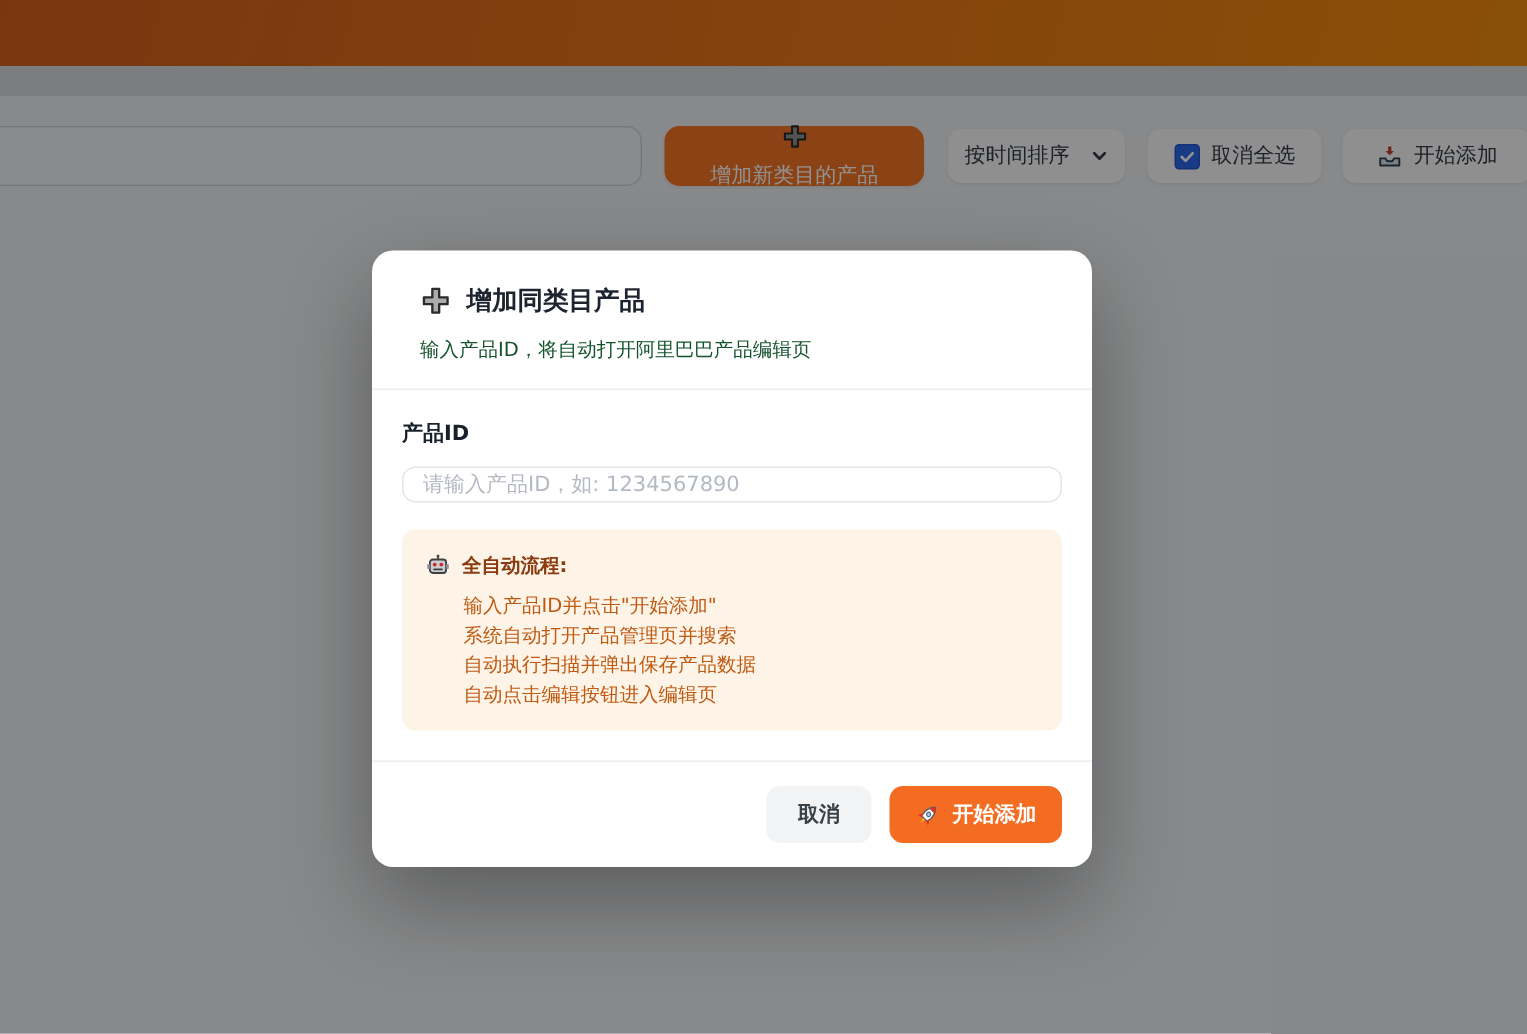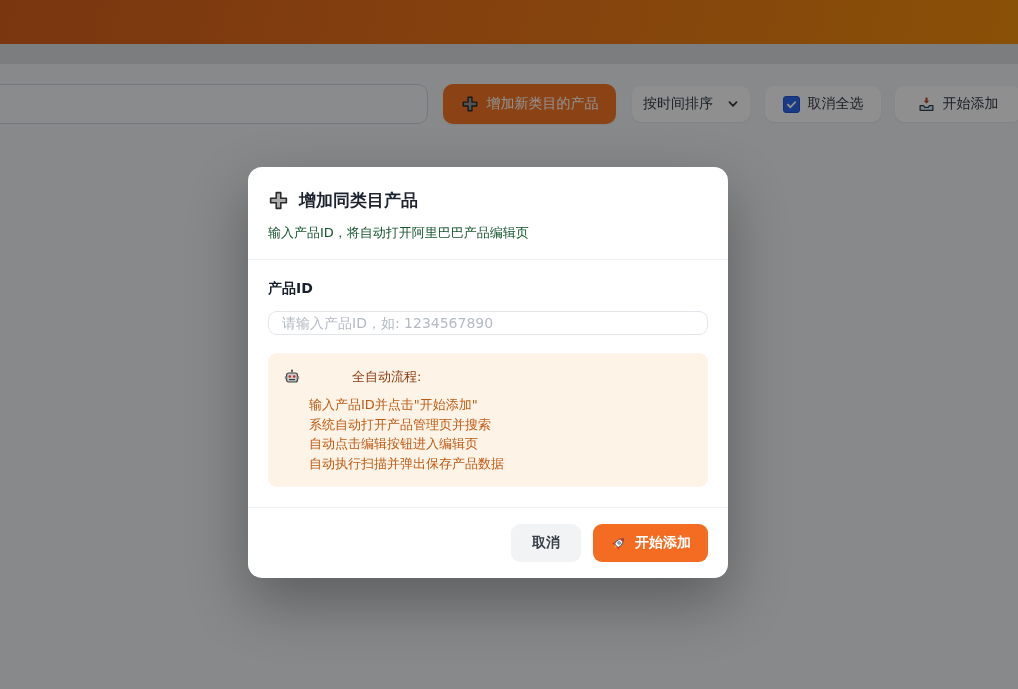--- a/index.html
+++ b/index.html
@@ -29,21 +29,21 @@
     padding:0 14px; font-size:14px; color:#333; outline:none;
   }
   .toolbar-btn {
     position:absolute; display:flex; align-items:center; justify-content:center;
     gap:8px; border:none; border-radius:9px; cursor:pointer;
     font-family:inherit; font-size:14px; color:#2e3440; background:#fbfcfd;
     box-shadow:0 1px 2px rgba(0,0,0,.06);
   }
   .btn-add-new {
     left:443px; top:84px; width:173px; height:40px;
-    background:#f4711f; color:#ffffff; border-radius:10px;
+    background:#f4711f; color:#ffffff; border-radius:10px;flex-direction:column;
   }
   .btn-sort   { left:632px; top:86px; width:118px; height:36px; }
   .btn-select { left:765px; top:86px; width:116px; height:36px; }
   .btn-export { left:895px; top:86px; width:126px; height:36px; }
 
   .checkbox-box {
     width:17px; height:17px; background:#2563eb; border-radius:3px;
     display:inline-flex; align-items:center; justify-content:center;
     border:1px solid #1d4fd0;
   }
@@ -55,41 +55,41 @@
     background:rgba(10,10,12,0.45); z-index:10;
   }
 
   
   .modal {
     position:absolute; left:248px; top:167px; width:480px; z-index:20;
     background:#ffffff; border-radius:14px;
     box-shadow:0 24px 60px rgba(0,0,0,.32);
     overflow:hidden;
   }
-  .modal-header { padding:22px 20px 17px; border-bottom:1px solid #eceef0; }
+  .modal-header { padding:22px 32px 17px; border-bottom:1px solid #eceef0; }
   .modal-title-row { display:flex; align-items:center; gap:10px; }
   .modal-title { font-size:17px; font-weight:bold; color:#1d2430; }
   .modal-subtitle { margin-top:12px; font-size:13px; color:#14532d; }
 
   .modal-body { padding:20px; }
   .field-label { font-size:14px; font-weight:bold; color:#18212b; display:block; }
   .field-input {
     margin-top:13px; width:100%; height:24px;
     border:1px solid #e3e6ea; border-radius:9px;
     padding:0 13px; font-size:14px; color:#333;
     font-family:inherit; outline:none;
   }
   .field-input::placeholder { color:#b4bac2; }
 
   .info-box {
     margin-top:18px; background:#fdf3e6; border-radius:9px;
     padding:15px 16px 14px;
   }
   .info-title-row { display:flex; align-items:center; gap:8px; }
-  .info-title { font-size:13px; font-weight:normal; color:#8a3c10;margin-left:44px; }
+  .info-title { font-size:13px; font-weight:bold; color:#8a3c10; }
   .info-steps { list-style:none; margin-top:9px; padding-left:25px; }
   .info-steps li { font-size:13px; color:#bf5a12; line-height:19.5px; }
 
   .modal-footer {
     border-top:1px solid #eceef0; padding:16px 20px;
     display:flex; justify-content:flex-end; gap:12px;
   }
   .btn { border:none; border-radius:9px; cursor:pointer;
          font-family:inherit; font-size:14px;
          display:inline-flex; align-items:center; justify-content:center; gap:8px;font-weight:bold; }
@@ -177,22 +177,22 @@
             <circle cx="5.8" cy="7.4" r="1.25" fill="#cc2a1e"></circle>
             <circle cx="10.2" cy="7.4" r="1.25" fill="#cc2a1e"></circle>
             <path d="M5.4 10.6h5.2" stroke="#3f3f3f" stroke-width="1.2" stroke-linecap="round"></path>
           </svg>
         </span>
         <span class="info-title">全自动流程:</span>
       </div>
       <ul class="info-steps">
         <li>输入产品ID并点击"开始添加"</li>
         <li>系统自动打开产品管理页并搜索</li>
+        <li>自动执行扫描并弹出保存产品数据</li>
         <li>自动点击编辑按钮进入编辑页</li>
-        <li>自动执行扫描并弹出保存产品数据</li>
       </ul>
     </div>
   </div>
 
   <div class="modal-footer">
     <button class="btn btn-cancel">取消</button>
     <button class="btn btn-submit">
       <span class="icon">
         <svg width="17" height="17" viewBox="0 0 16 16">
           <g transform="rotate(45 8 8)">

